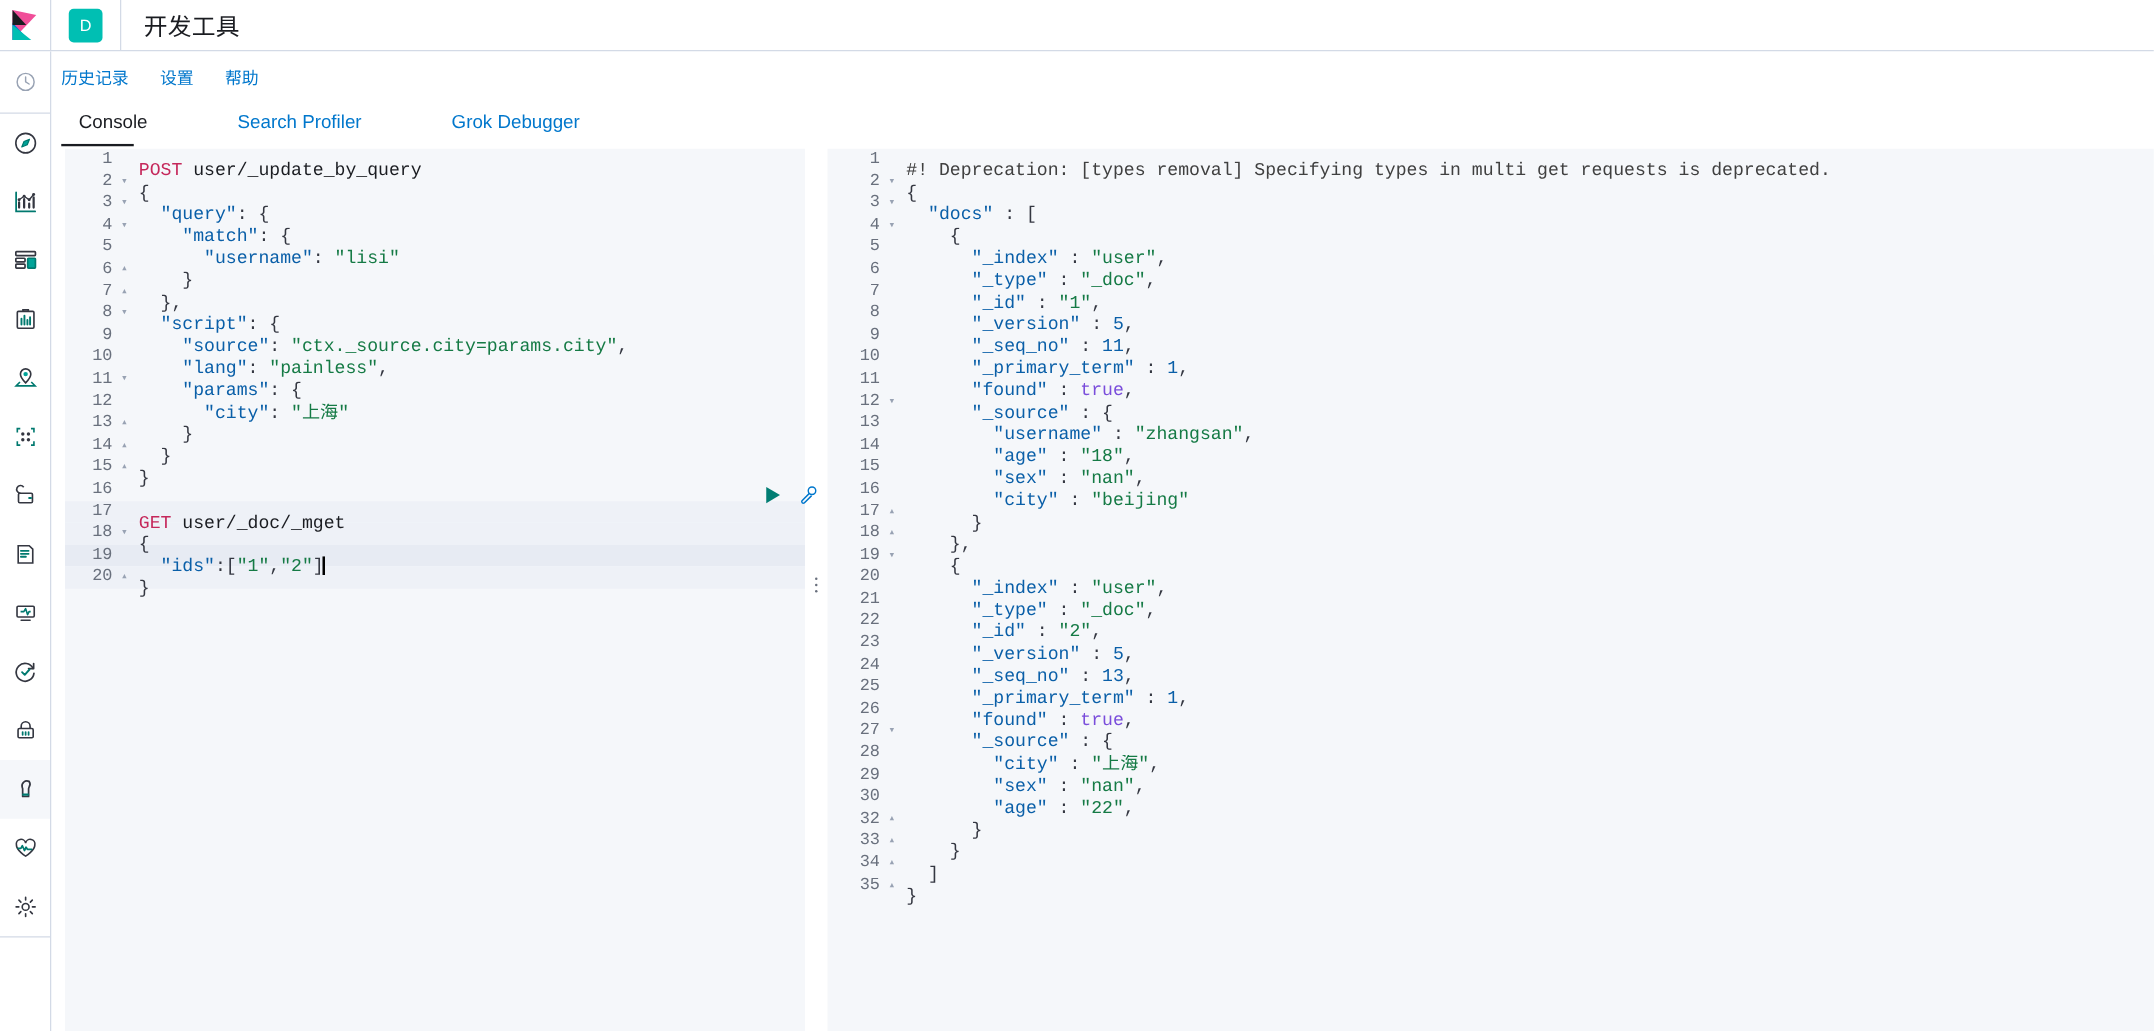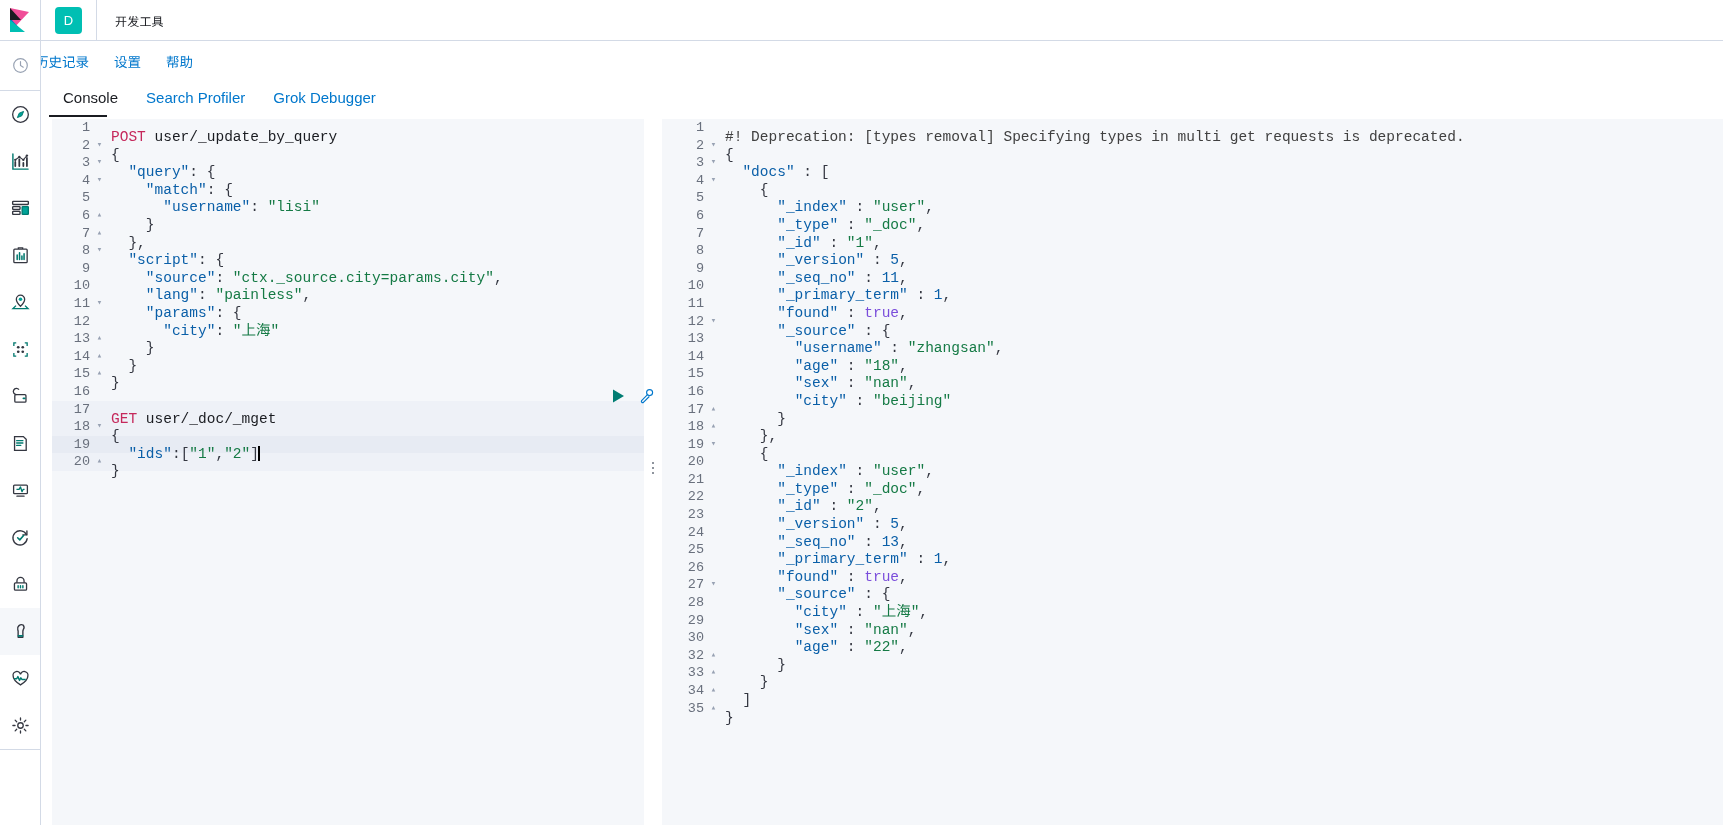--- a/index.html
+++ b/index.html
@@ -39,21 +39,21 @@
     flex: 0 0 27px;
   }
   .logo-divider {
     width: 1px; height: 40px;
     background: #d3dae6;
     margin-left: 14px;
     flex: 0 0 1px;
   }
   .app-title {
     margin-left: 18px;
-    font-size: 12px;
+    font-size: 19px;
     color: #1a1c21;
     letter-spacing: .2px;
     white-space: nowrap;
   }
 
   
   .rail {
     position: absolute; top: 41px; left: 0;
     width: 41px; height: 784px;
     background: #ffffff;
@@ -71,21 +71,21 @@
   .rail-item.selected { background: #f5f7fa; }
   .rail-item.selected::before {
     content: ""; position: absolute; left: 0; top: 0;
     width: 2px; height: 100%;
     background: transparent;
   }
   .rail-item svg { display: block; }
 
   
   .subnav {
-    position: absolute; top: 41px; left: 27px;
+    position: absolute; top: 41px; left: 41px;
     width: 1682px; height: 39px;
     background: #ffffff;
     display: flex; align-items: center;
     padding-left: 2px;
     z-index: 10;
   }
   .subnav a {
     font-size: 13.5px;
     color: #0077cc;
     margin-right: 13px;
@@ -96,20 +96,21 @@
   }
 
   
   .tabs {
     position: absolute; top: 80px; left: 41px;
     width: 1682px; height: 35px;
     background: #ffffff;
     display: flex; align-items: flex-end;
     padding-left: 8px;
     z-index: 10;
+    gap: 44px;
   }
   .tab {
     font-size: 15px;
     color: #0077cc;
     padding: 4px 14px 9px 14px;
     cursor: pointer;
     white-space: nowrap;
     position: relative;
   }
   .tab.active { color: #1a1c21; }

